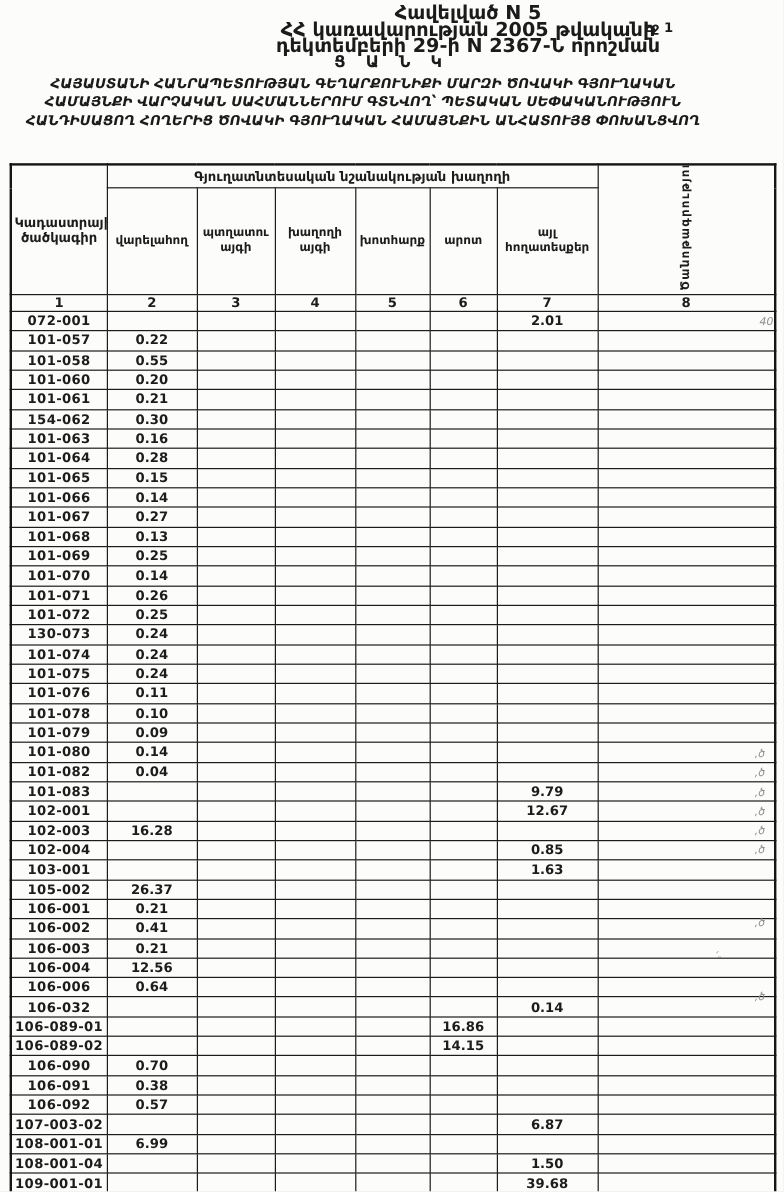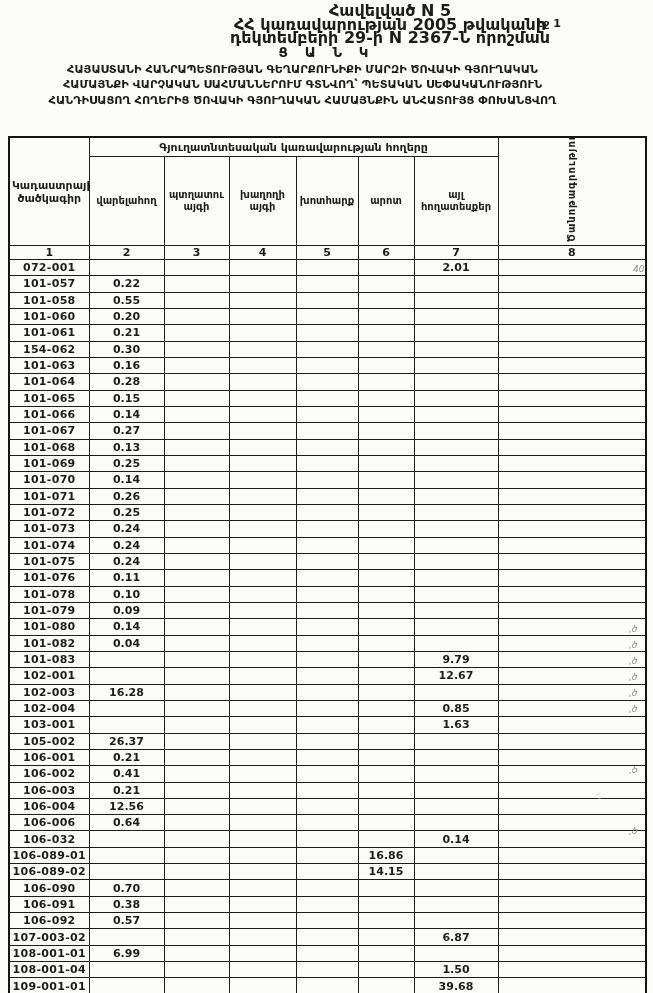--- a/index.html
+++ b/index.html
@@ -21,21 +21,21 @@
   .pageno{
     position:absolute;top:17px;left:537px;
     font-size:11px;font-weight:bold;
   }
   .doctype{
     position:absolute;top:44px;left:0;width:653px;
     text-align:center;font-size:13.5px;font-weight:bold;letter-spacing:6px;
   }
   .title{
     position:absolute;top:62px;left:0;width:605px;
-    text-align:center;font-size:11.3px;font-weight:bold;line-height:15.4px;
+    text-align:center;font-size:11.3px;font-weight:bold;line-height:15.4px;font-style:italic;
   }
   
   table.land{
     position:absolute;top:136px;left:8px;
     border-collapse:collapse;table-layout:fixed;width:637px;
     font-size:11px;font-weight:bold;color:#1c1c1c;
   }
   table.land th,table.land td{
     border:1px solid #1c1c1c;padding:0;margin:0;
     text-align:center;vertical-align:middle;overflow:hidden;
@@ -87,21 +87,21 @@
         <col style="width:62px">
         <col style="width:56px">
       <col style="width:84px">
         <col style="width:148px">
     </colgroup>
     <thead>
       <tr class="r-group">
         <th rowspan="2">
           <div class="lbl">Կադաստրային ծածկագիր</div>
         </th>
-        <th colspan="6">Գյուղատնտեսական կառավարության հողերը</th>
+        <th colspan="6">Գյուղատնտեսական նշանակության խաղողի</th>
         <th rowspan="2">
           <div class="vert">Ծանոթագրություն</div>
         </th>
       </tr>
       <tr class="r-sub">
         <th>
             <div class="lbl">վարելահող</div>
           </th>
         <th>
             <div class="lbl">պտղատու այգի</div>
@@ -285,21 +285,21 @@
           <td class="code">101-072</td>
           <td>0.25</td>
           <td></td>
           <td></td>
           <td></td>
           <td></td>
           <td></td>
           <td></td>
         </tr>
         <tr>
-          <td class="code">101-073</td>
+          <td class="code">130-073</td>
           <td>0.24</td>
           <td></td>
           <td></td>
           <td></td>
           <td></td>
           <td></td>
           <td></td>
         </tr>
         <tr>
           <td class="code">101-074</td>

